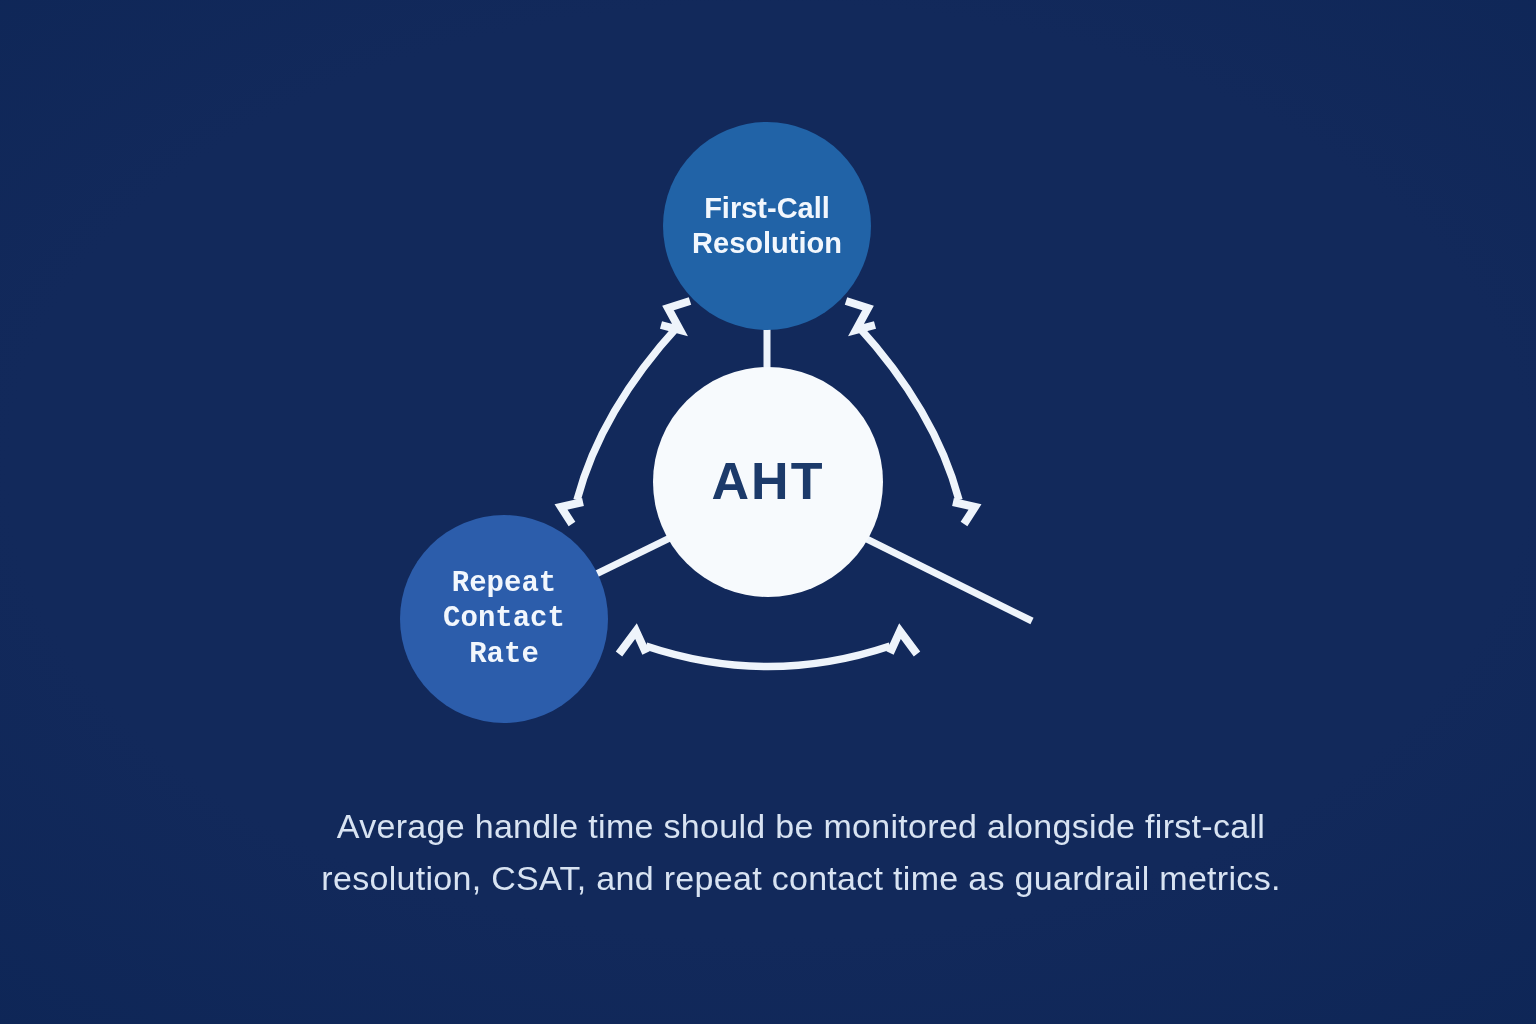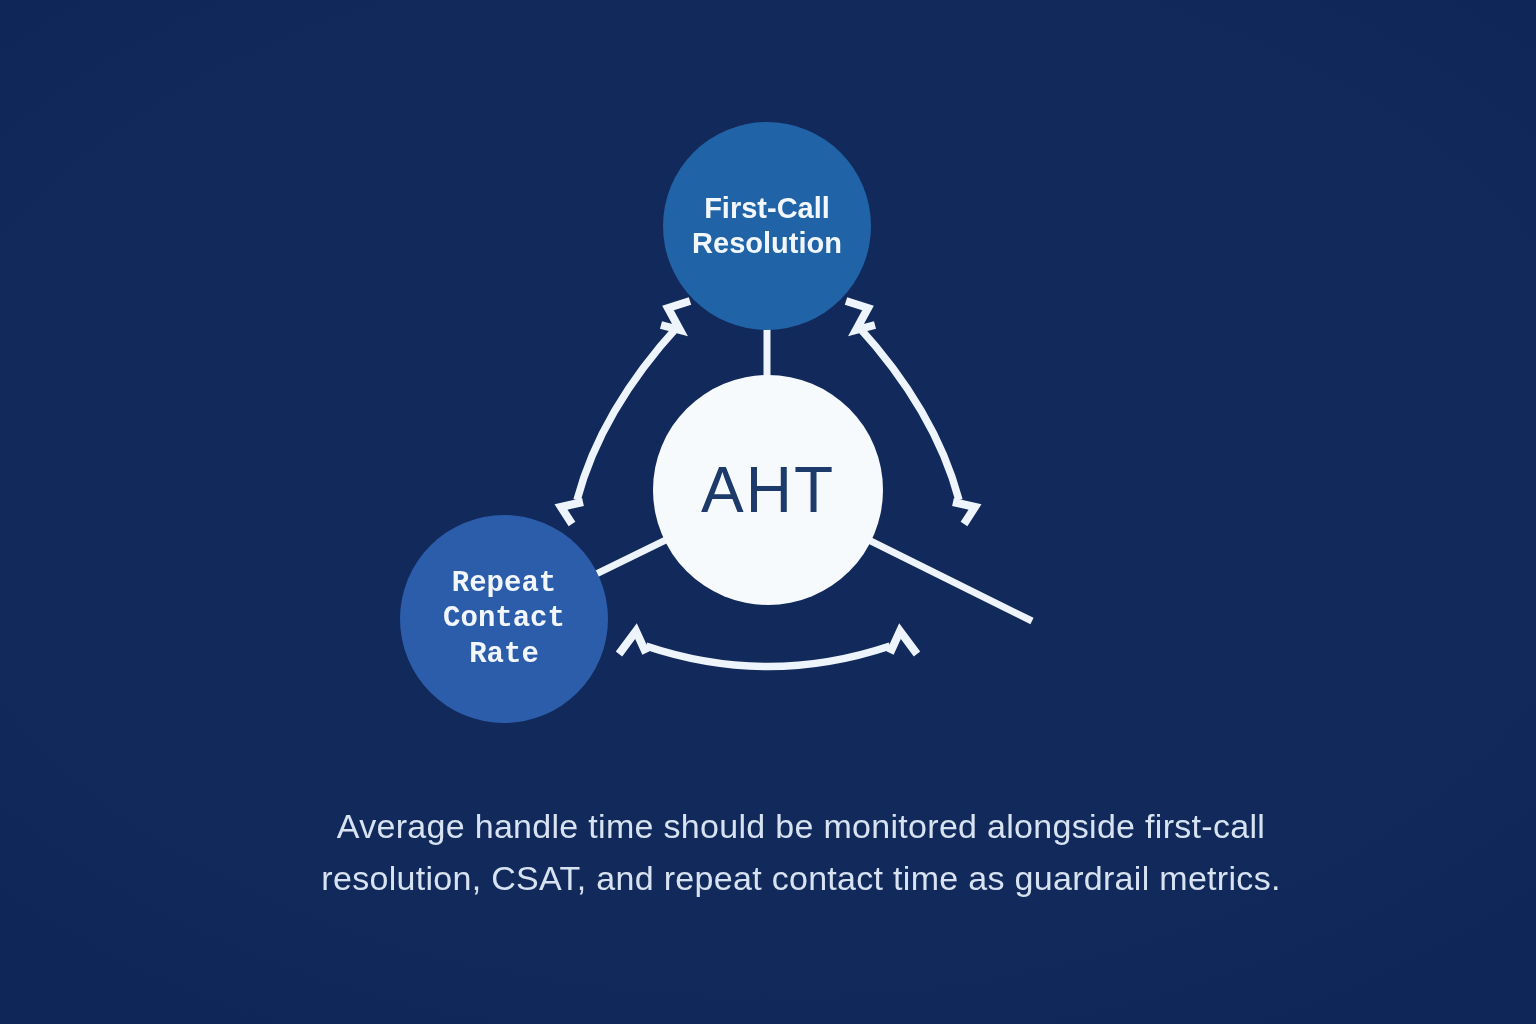--- a/index.html
+++ b/index.html
@@ -60,26 +60,26 @@
     font-family: Liberation Mono, monospace;
   }
   .node-left .label { width: 130px; }
   .node-right {
     left: 929px; top: 518px; width: 206px; height: 206px;
     background: var(--node_right, #2c80c3);
     font-size: 32px;
     letter-spacing: 0.5px;
   }
   .node-center {
-    left: 653px; top: 375px; width: 230px; height: 230px;
+    left: 653px; top: 367px; width: 230px; height: 230px;
     background: var(--center_fill, #f7fafd);
     color: var(--center_text, #1c3a6a);
-    font-size: 64px;
+    font-size: 52px;
     letter-spacing: 2px;
-    font-weight: 400;
+    font-weight: 700;
   }
   .caption {
     position: absolute;
     left: 0;
     top: 800px;
     width: 1536px;
     text-align: center;
     color: var(--caption_text, #d8e3f2);
     font-size: 34px;
     line-height: 52px;

